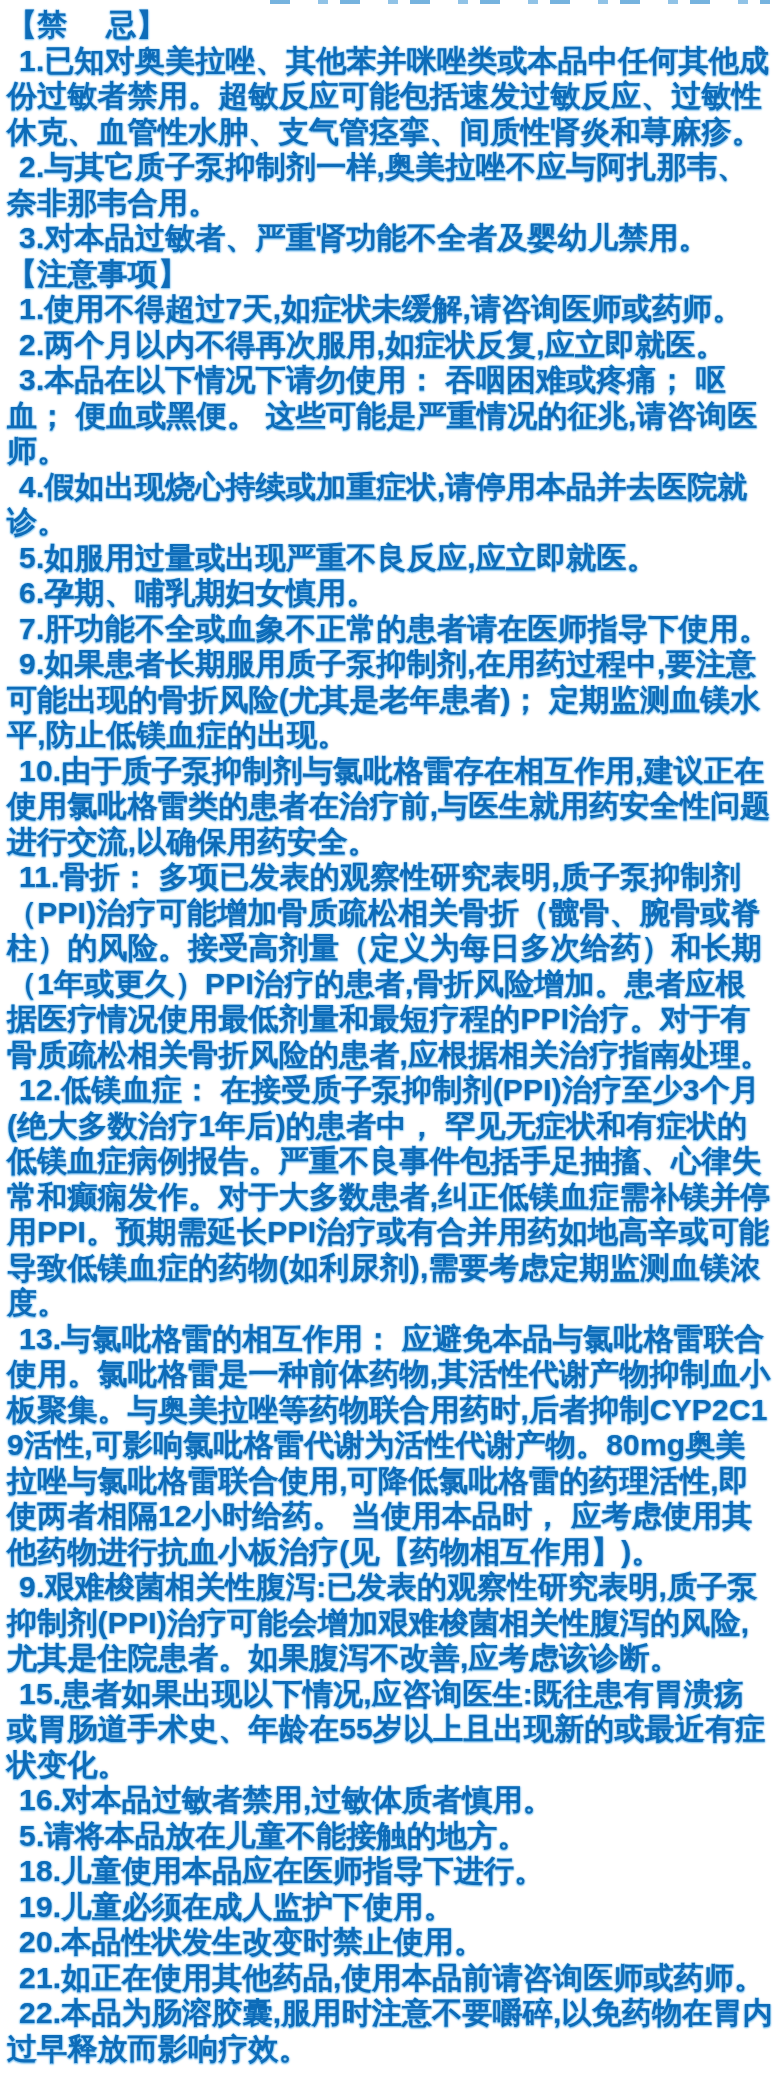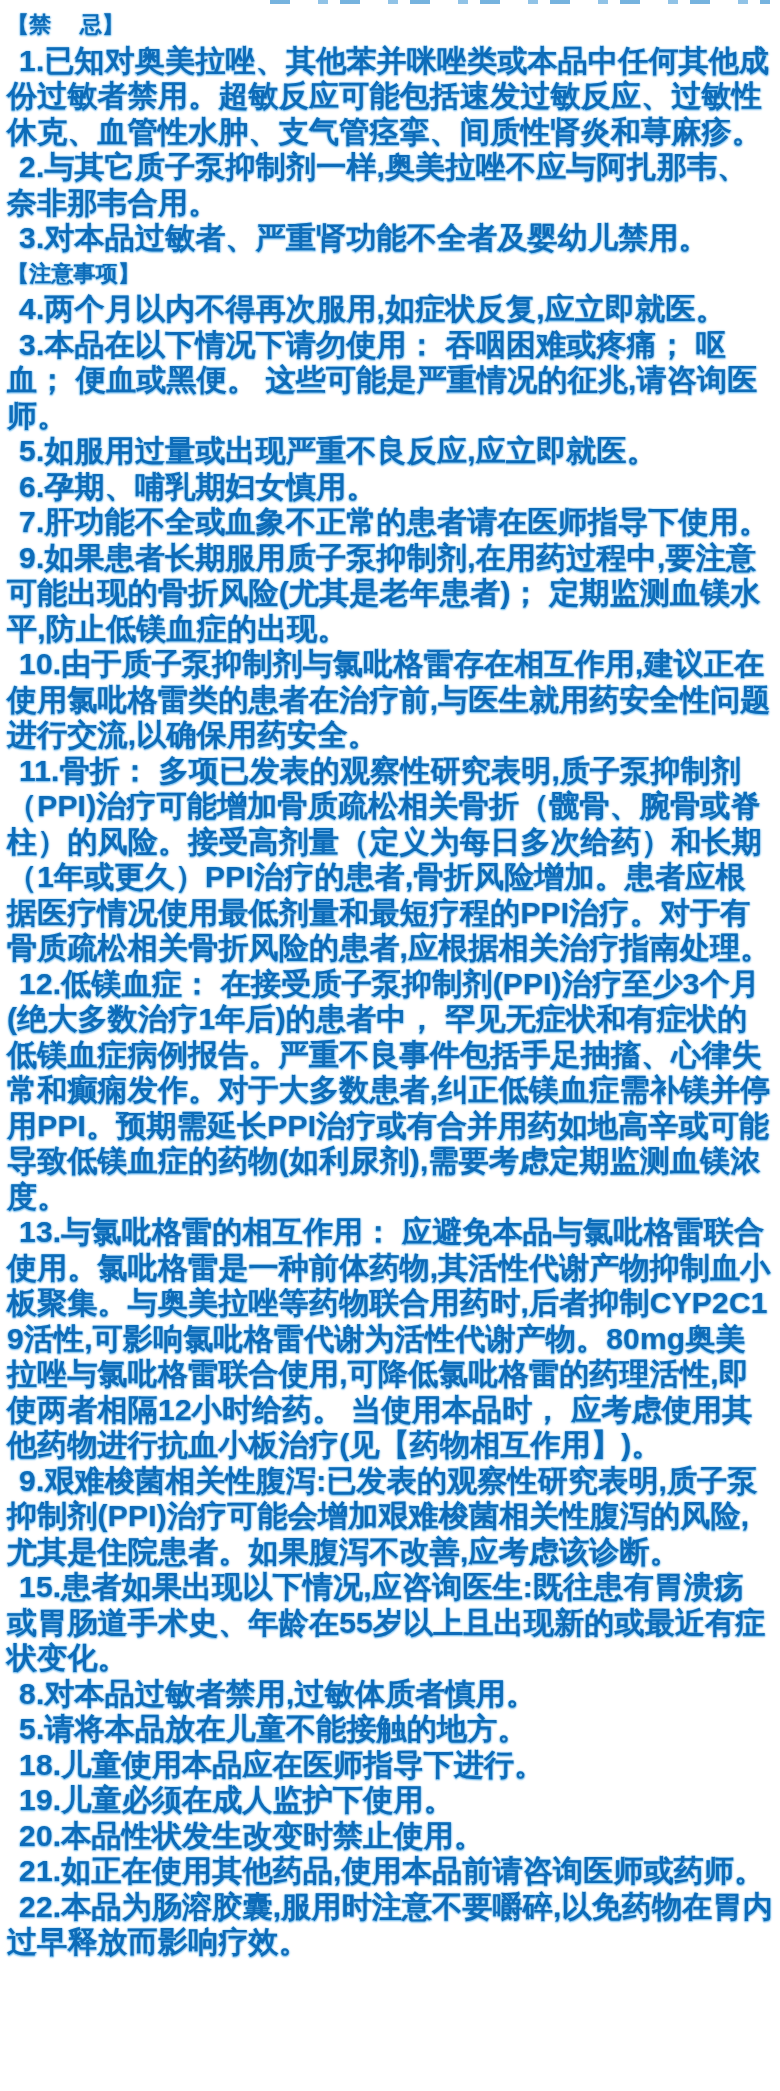--- a/index.html
+++ b/index.html
@@ -39,21 +39,21 @@
       #5ea6d9 0 20px,
       transparent 20px 48px,
       #7db8e2 48px 58px,
       transparent 58px 70px
     );
     opacity: 0.85;
   }
   h2.sec-title {
     margin: 0;
     padding: 0;
-    font-size: 22px;
+    font-size: 30px;
     font-weight: 700;
     line-height: 35.5px;
   }
   p.item {
     margin: 0;
     padding: 0;
     text-indent: 12px;
     word-break: break-all;
   }
 </style>
@@ -62,32 +62,34 @@
 
 <main class="doc">
   <div class="remnant"></div>
 
   <h2 class="sec-title">【禁　 忌】</h2>
   <p class="item">1.已知对奥美拉唑、其他苯并咪唑类或本品中任何其他成份过敏者禁用。超敏反应可能包括速发过敏反应、过敏性休克、血管性水肿、支气管痉挛、间质性肾炎和荨麻疹。</p>
   <p class="item">2.与其它质子泵抑制剂一样,奥美拉唑不应与阿扎那韦、奈非那韦合用。</p>
   <p class="item">3.对本品过敏者、严重肾功能不全者及婴幼儿禁用。</p>
 
   <h2 class="sec-title">【注意事项】</h2>
-  <p class="item">4.两个月以内不得再次服用,如症状反复,应立即就医。</p>
+  <p class="item">1.使用不得超过7天,如症状未缓解,请咨询医师或药师。</p>
+  <p class="item">2.两个月以内不得再次服用,如症状反复,应立即就医。</p>
   <p class="item">3.本品在以下情况下请勿使用： 吞咽困难或疼痛； 呕血； 便血或黑便。 这些可能是严重情况的征兆,请咨询医师。</p>
+  <p class="item">4.假如出现烧心持续或加重症状,请停用本品并去医院就诊。</p>
   <p class="item">5.如服用过量或出现严重不良反应,应立即就医。</p>
   <p class="item">6.孕期、哺乳期妇女慎用。</p>
   <p class="item">7.肝功能不全或血象不正常的患者请在医师指导下使用。</p>
   <p class="item">9.如果患者长期服用质子泵抑制剂,在用药过程中,要注意可能出现的骨折风险(尤其是老年患者)； 定期监测血镁水平,防止低镁血症的出现。</p>
   <p class="item">10.由于质子泵抑制剂与氯吡格雷存在相互作用,建议正在使用氯吡格雷类的患者在治疗前,与医生就用药安全性问题进行交流,以确保用药安全。</p>
   <p class="item">11.骨折： 多项已发表的观察性研究表明,质子泵抑制剂（PPI)治疗可能增加骨质疏松相关骨折（髋骨、腕骨或脊柱）的风险。接受高剂量（定义为每日多次给药）和长期（1年或更久）PPI治疗的患者,骨折风险增加。患者应根据医疗情况使用最低剂量和最短疗程的PPI治疗。对于有骨质疏松相关骨折风险的患者,应根据相关治疗指南处理。</p>
   <p class="item">12.低镁血症： 在接受质子泵抑制剂(PPI)治疗至少3个月(绝大多数治疗1年后)的患者中， 罕见无症状和有症状的低镁血症病例报告。严重不良事件包括手足抽搐、心律失常和癫痫发作。对于大多数患者,纠正低镁血症需补镁并停用PPI。预期需延长PPI治疗或有合并用药如地高辛或可能导致低镁血症的药物(如利尿剂),需要考虑定期监测血镁浓度。</p>
   <p class="item">13.与氯吡格雷的相互作用： 应避免本品与氯吡格雷联合使用。氯吡格雷是一种前体药物,其活性代谢产物抑制血小板聚集。与奥美拉唑等药物联合用药时,后者抑制CYP2C19活性,可影响氯吡格雷代谢为活性代谢产物。80mg奥美拉唑与氯吡格雷联合使用,可降低氯吡格雷的药理活性,即使两者相隔12小时给药。 当使用本品时， 应考虑使用其他药物进行抗血小板治疗(见【药物相互作用】)。</p>
   <p class="item">9.艰难梭菌相关性腹泻:已发表的观察性研究表明,质子泵抑制剂(PPI)治疗可能会增加艰难梭菌相关性腹泻的风险,尤其是住院患者。如果腹泻不改善,应考虑该诊断。</p>
   <p class="item">15.患者如果出现以下情况,应咨询医生:既往患有胃溃疡或胃肠道手术史、年龄在55岁以上且出现新的或最近有症状变化。</p>
-  <p class="item">8.对本品过敏者禁用,过敏体质者慎用。</p>
+  <p class="item">16.对本品过敏者禁用,过敏体质者慎用。</p>
   <p class="item">5.请将本品放在儿童不能接触的地方。</p>
   <p class="item">18.儿童使用本品应在医师指导下进行。</p>
   <p class="item">19.儿童必须在成人监护下使用。</p>
   <p class="item">20.本品性状发生改变时禁止使用。</p>
   <p class="item">21.如正在使用其他药品,使用本品前请咨询医师或药师。</p>
   <p class="item">22.本品为肠溶胶囊,服用时注意不要嚼碎,以免药物在胃内过早释放而影响疗效。</p>
 </main>
 
 </body></html>

